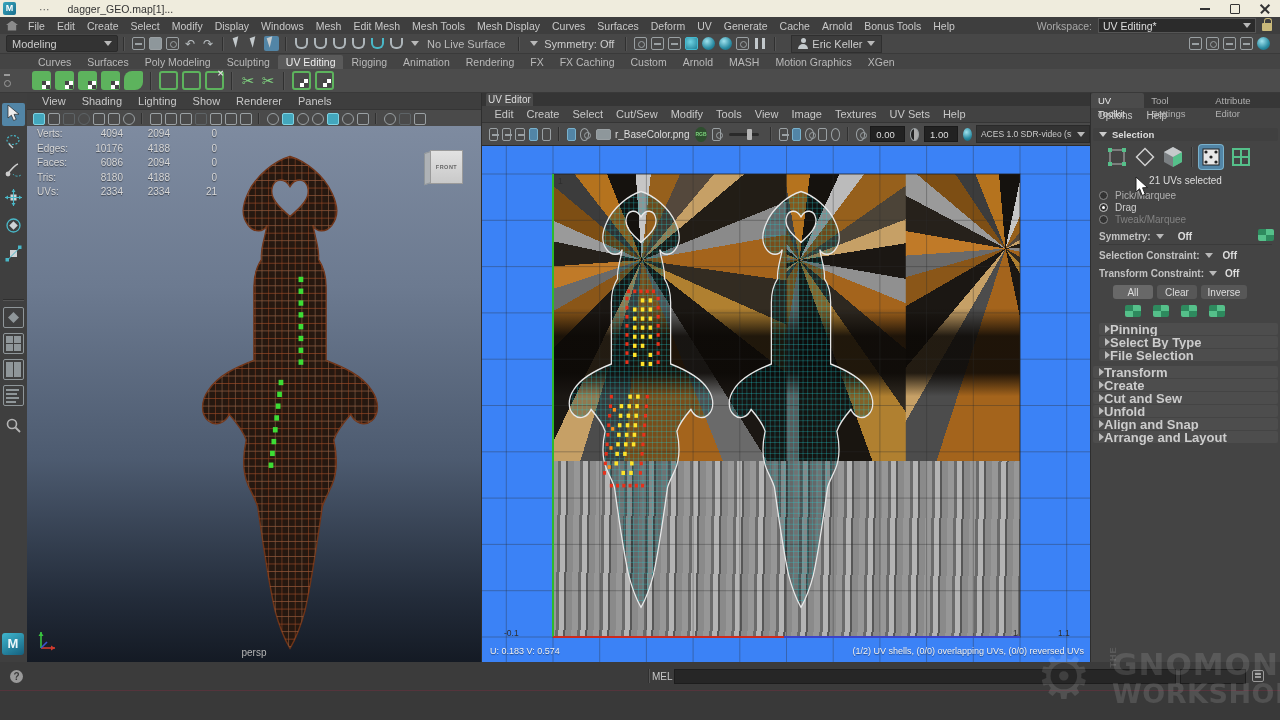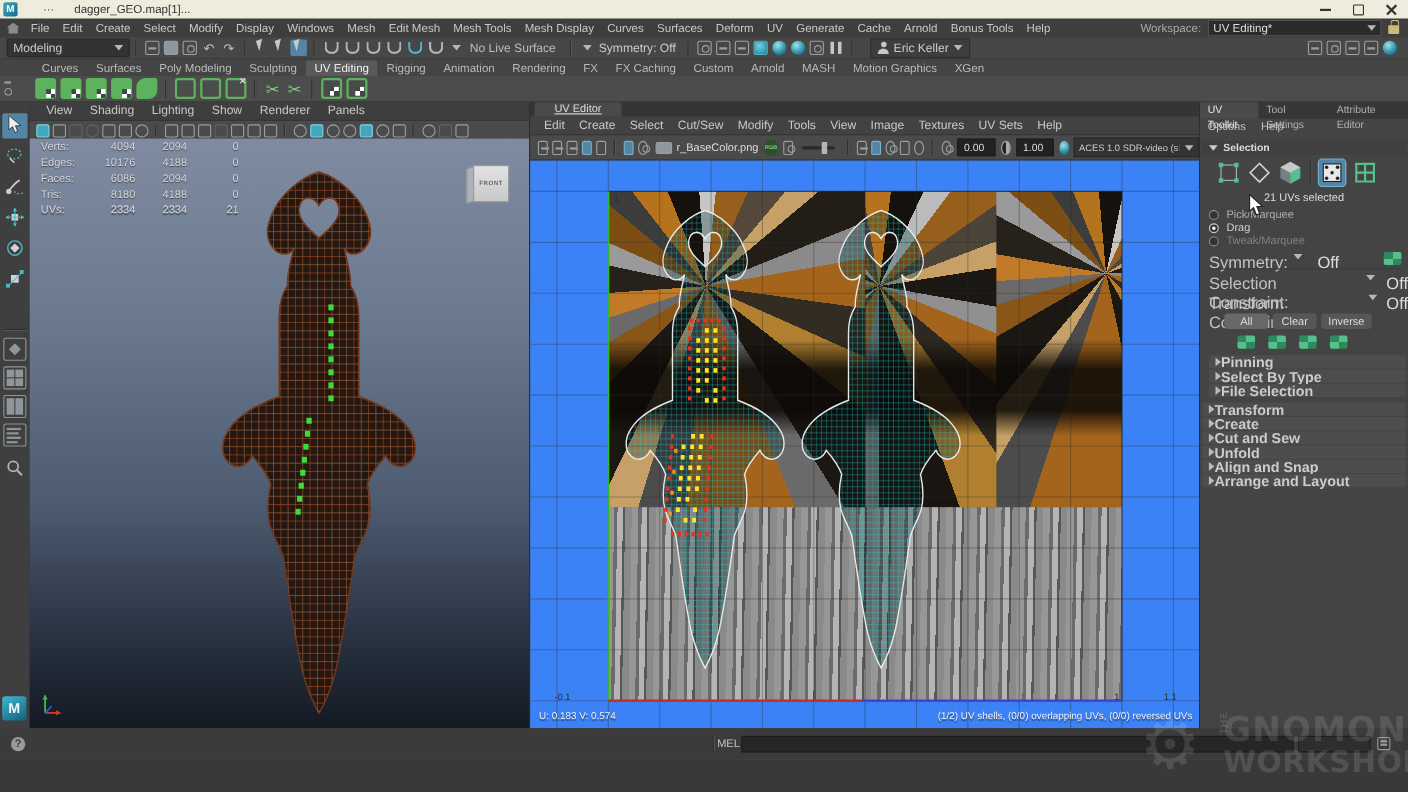--- a/index.html
+++ b/index.html
@@ -109,21 +109,21 @@
   .viewcube{position:absolute;left:396px;top:22px;width:40px;height:36px;}
   .vc-face{position:absolute;left:7px;top:2px;width:31px;height:32px;background:linear-gradient(180deg,#e2e2e2,#c9c9c9);
            border:1px solid #9a9a9a;color:#666;font-size:5.5px;letter-spacing:.5px;text-align:center;line-height:32px;font-weight:bold;}
   .vc-side{position:absolute;left:1px;top:4px;width:6px;height:30px;background:#aeb2b6;transform:skewY(-18deg);border:1px solid #90969a;}
   .axisg{position:absolute;left:8px;bottom:8px;}
   .persp-label{position:absolute;left:0;right:0;bottom:4px;text-align:center;color:#b5b5b5;font-size:10px;}
 
   
   .uveditor{position:absolute;left:481px;top:0;width:610px;height:569px;background:#3a3a3a;border-left:1px solid #2e2e2e;border-right:1px solid #2e2e2e;box-sizing:border-box;}
   .uv-tabrow{height:13px;background:#353535;display:flex;}
-  .uv-tab{background:#4a4a4a;color:#ddd;font-size:10px;padding:0 18px;line-height:13px;border-radius:2px 2px 0 0;margin-left:4px;text-decoration:underline;}
+  .uv-tab{background:#4a4a4a;color:#ddd;font-size:10px;padding:0 2px;line-height:13px;border-radius:2px 2px 0 0;margin-left:4px;}
   .uv-menurow{height:16px;background:#424242;display:flex;align-items:center;padding-left:6px;}
   .uv-menurow .mi{padding:0 6.5px;color:#c8c8c8;}
   .uv-toolrow{height:22px;background:#4a4a4a;display:flex;align-items:center;padding-left:5px;border-top:1px solid #353535;border-bottom:1px solid #2c2c2c;}
   .texfield{display:flex;align-items:center;height:16px;color:#ddd;font-size:10px;margin:0 3px;}
   .rgbbadge{width:15px;height:15px;border-radius:50%;background:#2e4e2e;color:#7fd07f;font-size:5px;font-weight:bold;
             text-align:center;line-height:15px;margin:0 3px;}
   .slider{width:46px;height:3px;background:#2a2a2a;border-radius:2px;position:relative;margin:0 6px;}
   .slider .knob{position:absolute;left:18px;top:-4px;width:5px;height:11px;background:#b5b5b5;border-radius:1px;}
   .numfield{width:42px;height:14px;background:#222;border:1px solid #1a1a1a;color:#ddd;font-size:9.5px;
             display:flex;align-items:center;padding-left:5px;margin:0 3px;}
@@ -154,21 +154,21 @@
               font-size:9.5px;font-weight:bold;color:#ddd;display:flex;align-items:center;padding-left:6px;gap:5px;box-sizing:border-box;}
   .tri-d{width:0;height:0;border-left:4px solid transparent;border-right:4px solid transparent;border-top:5px solid #ccc;}
   .tri-r{width:0;height:0;border-top:4px solid transparent;border-bottom:4px solid transparent;border-left:5px solid #bbb;}
   .comp-ic{position:absolute;width:24px;height:24px;border-radius:3px;}
   .comp-ic.on{background:#5285a6;box-shadow:0 0 0 1px #79b1cc;}
   .tk-info{position:absolute;font-size:10px;color:#ddd;}
   .radio{position:absolute;display:flex;align-items:center;gap:7px;font-size:10px;}
   .rdot{width:9px;height:9px;border-radius:50%;border:1.5px solid #8a8a8a;background:#333;box-sizing:border-box;position:relative;}
   .rdot.sel{border-color:#cfcfcf;}
   .rdot.sel::after{content:"";position:absolute;left:1.5px;top:1.5px;width:3px;height:3px;border-radius:50%;background:#fff;}
-  .tk-row{position:absolute;font-size:15px;color:#c2c2c2;display:flex;}
+  .tk-row{position:absolute;font-size:10px;color:#c2c2c2;display:flex;align-items:center;font-weight:bold;}
   .tk-btn{position:absolute;height:14px;border-radius:3px;background:#575757;color:#ddd;font-size:10px;
           display:flex;align-items:center;justify-content:center;}
   .tk-sec{position:absolute;left:2px;right:2px;height:12px;background:#4d4d4d;border-radius:2px;
           font-size:13px;font-weight:bold;color:#ccc;display:flex;align-items:center;gap:0;padding-left:6px;box-sizing:border-box;}
   .tk-sec.indent{left:8px;}
   .grgrid{position:absolute;width:16px;height:12px;
           background:conic-gradient(#55c08a 0 25%,#2e8a5e 0 50%,#55c08a 0 75%,#2e8a5e 0);border-radius:2px;}
 
   
   .melbar{position:absolute;top:662px;left:0;width:1280px;height:28px;background:#3b3b3b;}
@@ -523,20 +523,21 @@
           <div class="vc-side"></div>
           <div class="vc-face">FRONT</div>
         </div>
         <svg class="axisg" width="26" height="26" viewBox="0 0 26 26">
           <path d="M6,20 L6,4" stroke="#39c43f" stroke-width="1.6"></path>
             <path d="M6,4 l-2.5,4 h5 Z" fill="#39c43f"></path>
           <path d="M6,20 L20,20" stroke="#d03a2e" stroke-width="1.6"></path>
             <path d="M20,20 l-4,-2.5 v5 Z" fill="#d03a2e"></path>
           <path d="M6,20 L12,14" stroke="#3a55d0" stroke-width="1.6"></path>
         </svg>
+        <div class="persp-label">persp</div>
       </div>
     </div>
 
     <div class="uveditor">
       <div class="uv-tabrow">
         <span class="uv-tab">UV Editor</span>
       </div>
       <div class="uv-menurow">
         <span class="mi">Edit</span>
         <span class="mi">Create</span>

